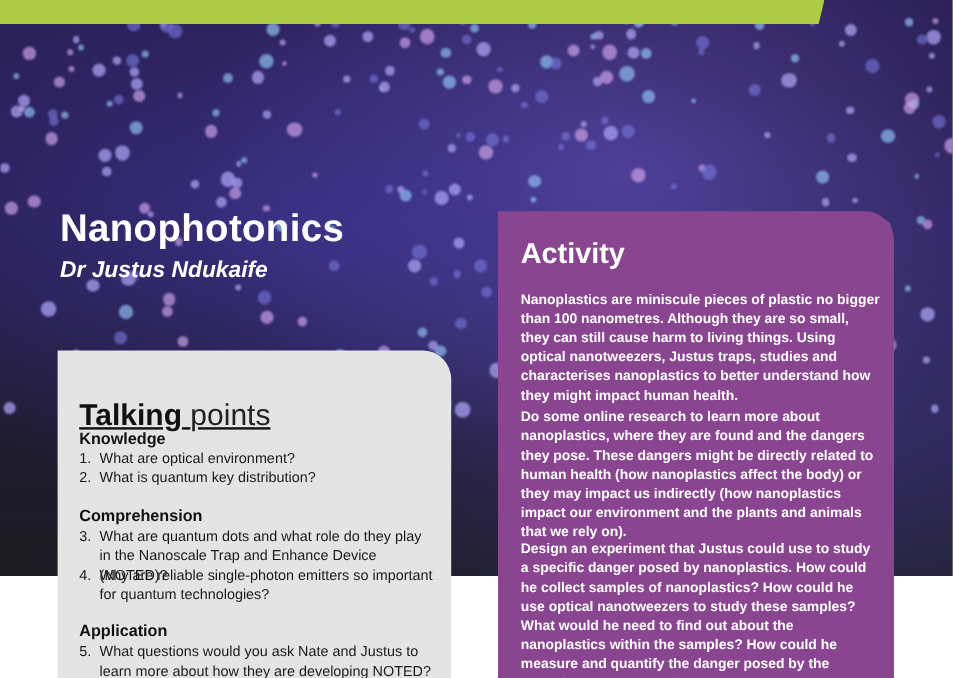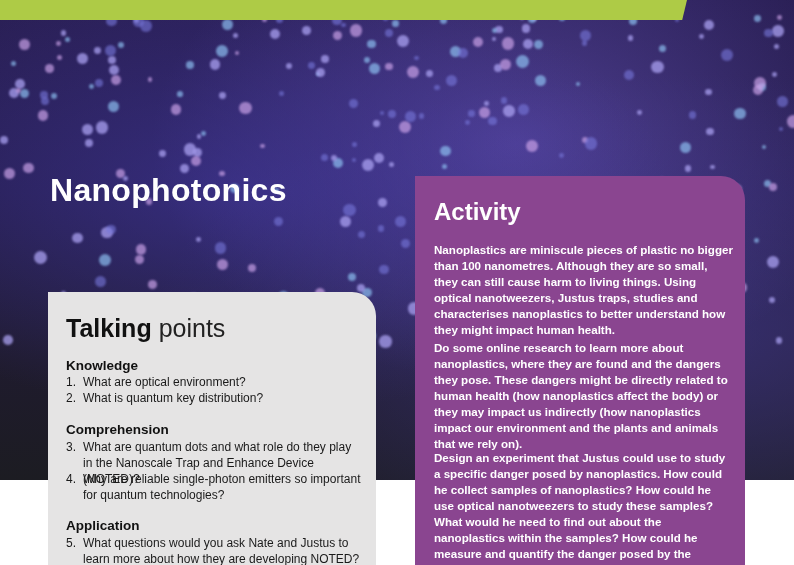--- a/index.html
+++ b/index.html
@@ -9,21 +9,21 @@
       radial-gradient(ellipse at 30% 40%, rgba(70,60,170,0.55), transparent 55%),
       radial-gradient(ellipse at 65% 30%, rgba(110,90,200,0.55), transparent 50%),
       radial-gradient(ellipse at 85% 70%, rgba(70,60,150,0.6), transparent 55%),
       linear-gradient(180deg, #2a1f55 0%, #241c4a 40%, #1f1b2e 75%, #1c1c22 100%); }
   .dot { position:absolute; border-radius:50%; filter:blur(1px); }
   .green-bar { position:absolute; left:0; top:0; width:687px; height:20px; background:#aecb46;
     clip-path:polygon(0 0, 100% 0, 99.3% 100%, 0 100%); }
   .title { position:absolute; left:50px; top:172px; color:#fff; font-weight:bold; font-size:32px; letter-spacing:0.3px; }
   .subtitle { position:absolute; left:50px; top:212px; color:#fff; font-weight:bold; font-style:italic; font-size:19px; line-height:28px; }
   .card-left { position:absolute; left:48px; top:292px; width:328px; height:280px; background:#e5e4e4; border-top-right-radius:24px; }
-  .tp-head { position:absolute; left:18px; top:22px; font-size:25px; color:#111; }
+  .tp-head { position:absolute; left:18px; top:40px; font-size:25px; color:#111;text-decoration:underline; }
   .tp-head b { font-weight:bold; }
   .tp-head i { font-weight:normal; font-style:normal; color:#222; }
   .sec { position:absolute; left:18px; font-family:"Liberation Sans", sans-serif; font-weight:bold; font-size:13.5px; color:#111; }
   .q { position:absolute; left:18px; width:300px; font-family:"Liberation Sans", sans-serif; font-size:12px; color:#1a1a1a; line-height:16px; }
   .q .num { display:inline-block; width:17px; vertical-align:top; }
   .q .txt { display:inline-block; width:280px; vertical-align:top; }
   .card-right { position:absolute; left:415px; top:176px; width:330px; height:400px; background:#8a4590; border-top-right-radius:24px; }
   .act-head { position:absolute; left:19px; top:22px; color:#fff; font-weight:bold; font-size:24px; }
   .para { position:absolute; left:19px; width:300px; color:#fff; font-size:11.6px; line-height:16px;font-weight:bold; }
 </style>
@@ -289,20 +289,21 @@
     <div class="dot" style="left: 104.914px; top: 45.1257px; width: 11.0925px; height: 11.0925px; background: rgba(120, 120, 220, 0.6);"></div>
     <div class="dot" style="left: 528.149px; top: 15.0987px; width: 8.31582px; height: 8.31582px; background: rgba(140, 190, 240, 0.7);"></div>
     <div class="dot" style="left: 457.993px; top: 47.6085px; width: 10.391px; height: 10.391px; background: rgba(120, 120, 220, 0.6);"></div>
     <div class="dot" style="left: 384.57px; top: 28.8982px; width: 8.20687px; height: 8.20687px; background: rgba(120, 120, 220, 0.6);"></div>
     <div class="dot" style="left: 768.595px; top: 183.074px; width: 8.31906px; height: 8.31906px; background: rgba(200, 160, 230, 0.7);"></div>
   </div>
 <div class="green-bar"></div>
 
 <div class="title">Nanophotonics</div>
 <div class="subtitle">
+  <div>Dr Justus Ndukaife</div>
 </div>
 
 <div class="card-left">
   <div class="tp-head">
     <b>Talking</b>
     <i>points</i>
   </div>
 
   <div class="sec" style="top:66px">Knowledge</div>
   <div class="q" style="top:82px"><span class="num">1.</span><span class="txt">What are optical environment?</span></div>

